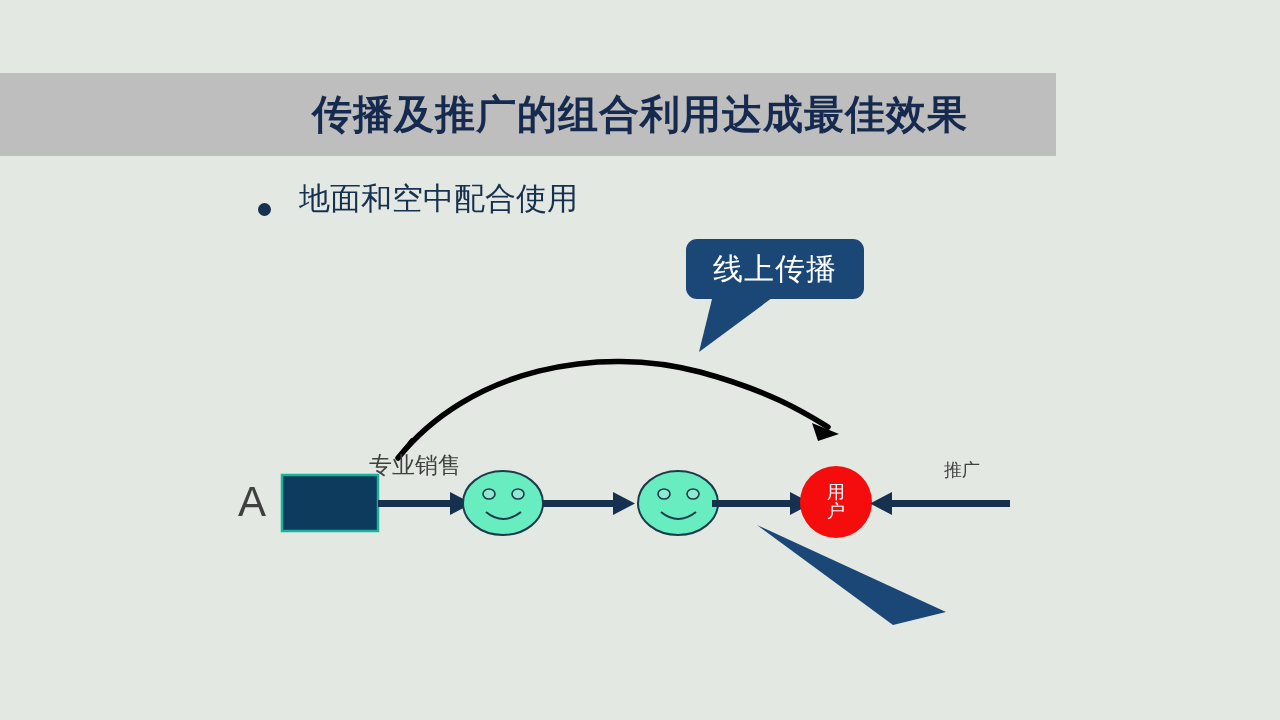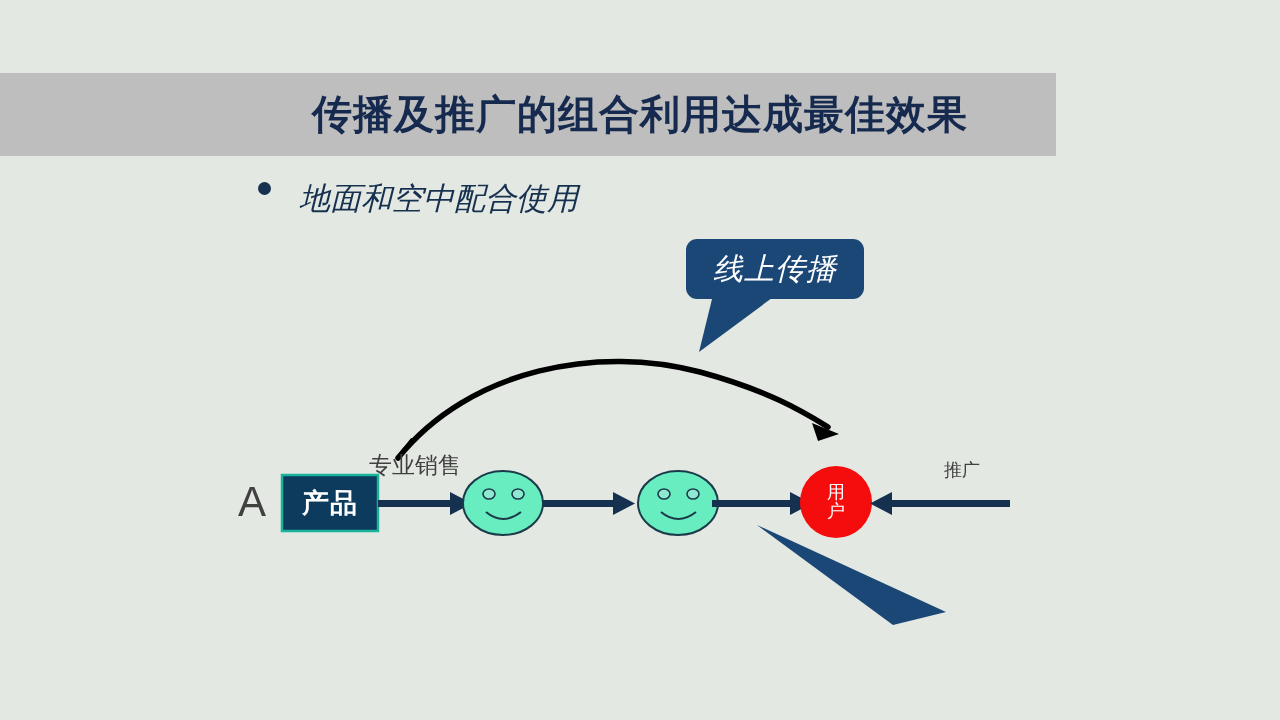--- a/index.html
+++ b/index.html
@@ -45,22 +45,21 @@
     letter-spacing: 1px;
     white-space: nowrap;
   }
 
   
   #bullet-row {
     position: absolute;
     left: 258px;
     top: 182px;
     display: flex;
-    align-items: flex-start;
-    font-style: italic;
+    align-items: flex-end;
   }
   #bullet-dot {
     width: 13px;
     height: 13px;
     border-radius: 50%;
     background: #16304f;
     margin-right: 28px;
     flex: none;
   }
   #bullet-label {
@@ -81,21 +80,20 @@
     align-items: center;
     justify-content: center;
     white-space: nowrap;
     letter-spacing: 1px;
   }
   #callout-online {
     left: 686px;
     top: 239px;
     width: 178px;
     height: 60px;
-    font-style: italic;
   }
   #callout-offline {
     left: 888px;
     top: 618px;
     width: 178px;
     height: 60px;
   }
 
   
   #diagram-svg {
@@ -227,21 +225,20 @@
     <polygon points="790,492 812,503.5 790,515" fill="#16304f"></polygon>
 
     <circle cx="836" cy="502" r="36" fill="#f50d0d"></circle>
 
     <rect x="892" y="500" width="118" height="7" fill="#16304f"></rect>
     <polygon points="892,492 870,503.5 892,515" fill="#16304f"></polygon>
   </svg>
 
   <div class="diagram-label" id="label-a">A</div>
 
-  <div id="label-product">产品</div>
 
   <div class="diagram-label" id="label-prosales">专业销售</div>
 
   <div class="diagram-label" id="label-promo">推广</div>
 
   <div id="label-user">
     <span>用</span>
     <span>户</span>
   </div>
 

